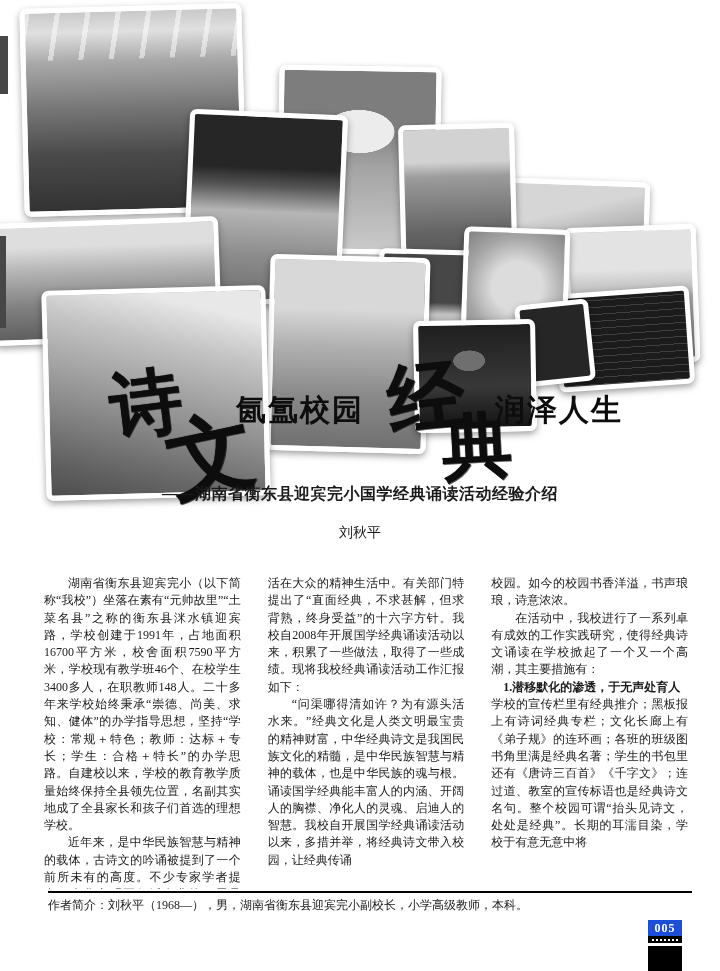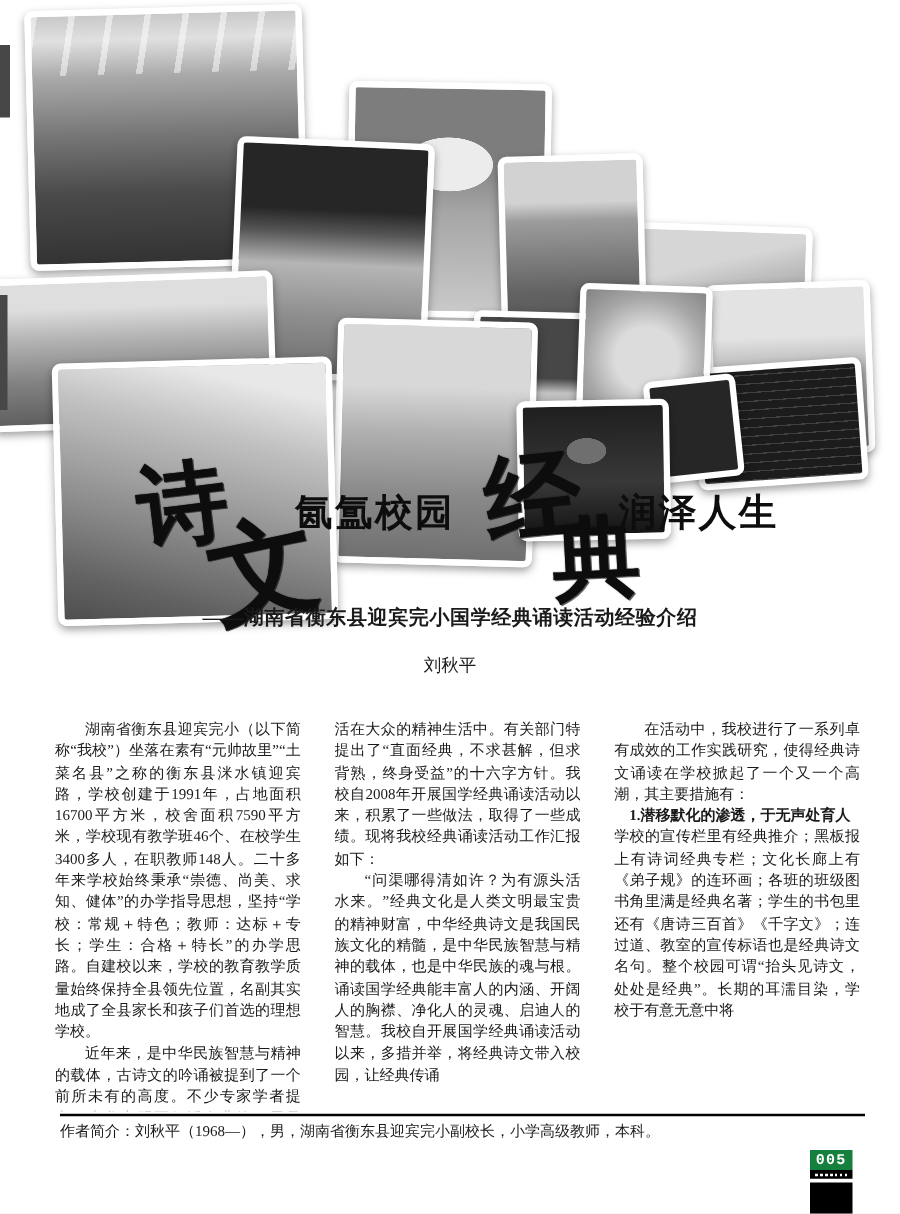--- a/index.html
+++ b/index.html
@@ -82,21 +82,21 @@
   .p-cont{margin:0;text-indent:0;}
   .col-heading{margin:5px 0 3px;font-weight:bold;font-size:16.5px;line-height:23px;text-indent:1.2em;text-align:left;}
   .sub-heading{margin:0;font-weight:bold;text-indent:1em;}
   
   .footer-rule{position:absolute;left:48px;top:891px;width:644px;border-top:2px solid #000;}
   .footer{position:absolute;left:48px;top:897px;width:600px;font-size:12px;line-height:16px;}
   .footer b{font-weight:normal;}
   
   .badge-col{position:absolute;left:648px;top:920px;width:34px;z-index:30;}
   .badge-number{
-    background:#15803d;color:#fff;font-family:Liberation Mono, monospace;
+    background:#1d4ed8;color:#fff;font-family:Liberation Serif, serif;
     font-weight:bold;font-size:12px;line-height:16px;text-align:center;letter-spacing:1px;height:16px;
   }
   .badge-caption{
     height:7px;background:
       repeating-linear-gradient(90deg,#fff 0 2px,rgba(255,255,255,0) 2px 4px) center/26px 2px no-repeat,#000;
   }
   .badge-block{margin-top:3px;width:34px;height:26px;background:#000;}
 </style>
 </head>
 <body>
@@ -137,20 +137,21 @@
   <div class="columns">
     <div class="col">
       <p class="p">湖南省衡东县迎宾完小（以下简称“我校”）坐落在素有“元帅故里”“土菜名县”之称的衡东县洣水镇迎宾路，学校创建于1991年，占地面积16700平方米，校舍面积7590平方米，学校现有教学班46个、在校学生3400多人，在职教师148人。二十多年来学校始终秉承“崇德、尚美、求知、健体”的办学指导思想，坚持“学校：常规＋特色；教师：达标＋专长；学生：合格＋特长”的办学思路。自建校以来，学校的教育教学质量始终保持全县领先位置，名副其实地成了全县家长和孩子们首选的理想学校。</p>
       <p class="p">近年来，是中华民族智慧与精神的载体，古诗文的吟诵被提到了一个前所未有的高度。不少专家学者提出，中华文明不仅活在典籍、展品中，更应</p>
     </div>
     <div class="col">
       <p class="p-cont">活在大众的精神生活中。有关部门特提出了“直面经典，不求甚解，但求背熟，终身受益”的十六字方针。我校自2008年开展国学经典诵读活动以来，积累了一些做法，取得了一些成绩。现将我校经典诵读活动工作汇报如下：</p>
       <p class="p">“问渠哪得清如许？为有源头活水来。”经典文化是人类文明最宝贵的精神财富，中华经典诗文是我国民族文化的精髓，是中华民族智慧与精神的载体，也是中华民族的魂与根。诵读国学经典能丰富人的内涵、开阔人的胸襟、净化人的灵魂、启迪人的智慧。我校自开展国学经典诵读活动以来，多措并举，将经典诗文带入校园，让经典传诵</p>
     </div>
     <div class="col">
+      <p class="p-cont">校园。如今的校园书香洋溢，书声琅琅，诗意浓浓。</p>
       <p class="p">在活动中，我校进行了一系列卓有成效的工作实践研究，使得经典诗文诵读在学校掀起了一个又一个高潮，其主要措施有：</p>
       <p class="sub-heading">1.潜移默化的渗透，于无声处育人</p>
       <p class="p-cont">学校的宣传栏里有经典推介；黑板报上有诗词经典专栏；文化长廊上有《弟子规》的连环画；各班的班级图书角里满是经典名著；学生的书包里还有《唐诗三百首》《千字文》；连过道、教室的宣传标语也是经典诗文名句。整个校园可谓“抬头见诗文，处处是经典”。长期的耳濡目染，学校于有意无意中将</p>
     </div>
   </div>
 
   <div class="footer-rule"></div>
   <div class="footer">
     <b>作者简介：</b><span>刘秋平（1968—），男，湖南省衡东县迎宾完小副校长，小学高级教师，本科。</span>
   </div>

